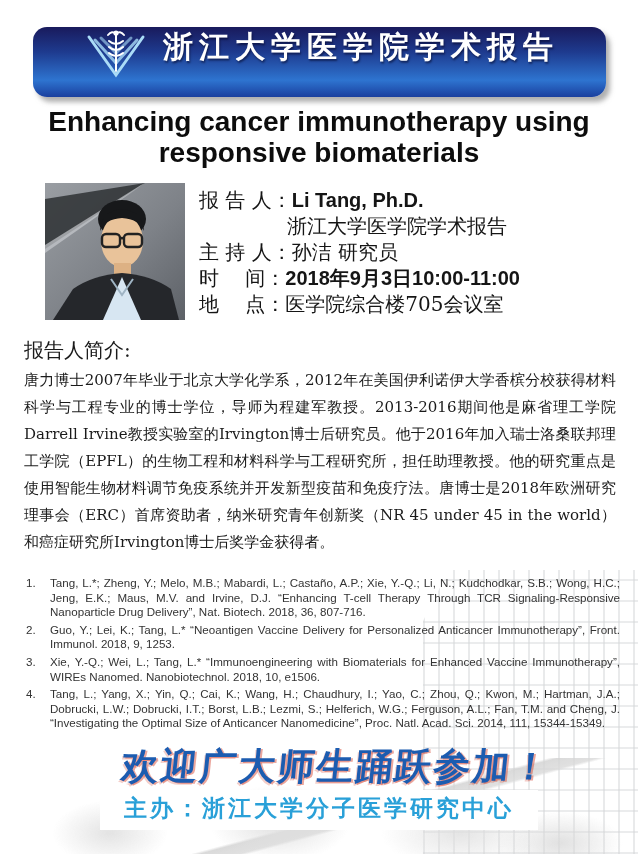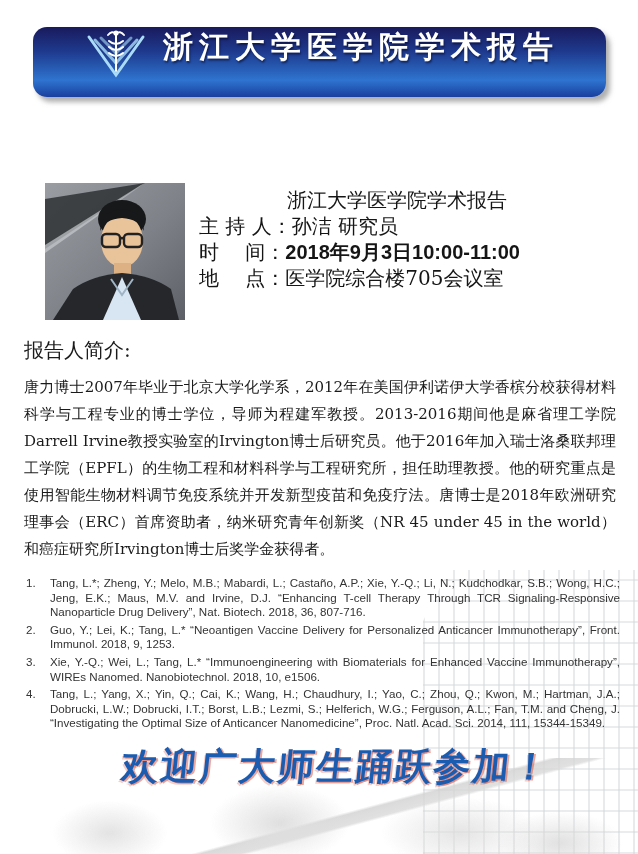--- a/index.html
+++ b/index.html
@@ -37,21 +37,21 @@
   .info-row{white-space:nowrap;}
   .info-label{white-space:pre; font-family:"DejaVu Serif", serif;}
   .info-value{font-family:"DejaVu Serif", serif;}
   .info-value.latin{font-family:"Liberation Sans", sans-serif; font-weight:bold;}
   .info-row.indent{padding-left:88px;}
   
   .bio{
     position:absolute; left:24px; top:337px; width:592px; z-index:2;
     font-family:"DejaVu Serif", serif; color:#1a1a1a;
   }
-  .bio-heading{font-size:20px; margin-bottom:10px;}
+  .bio-heading{font-size:20px; margin-bottom:3px;}
   .bio-text{font-size:15px; line-height:27px; text-align:justify;}
   
   .pubs{position:absolute; left:24px; top:576px; width:596px; z-index:2;}
   .pubs-heading{
     font-family:"Liberation Serif", serif; font-weight:bold;
     font-size:21px; color:#000; margin-bottom:4px;
   }
   .pub-list{margin:0; padding:0; list-style:none;
     font-size:11.6px; line-height:14.6px; color:#333; text-align:justify;}
   .pub-item{position:relative; padding-left:26px; margin-bottom:3px;}
@@ -113,20 +113,22 @@
           <path d="M24 26 Q31 32 38 26"></path>
           <path d="M23 8 Q27 3 31 7 Q35 3 39 8"></path>
         </g>
         <circle cx="31" cy="6" r="2.6" fill="#ffffff"></circle>
       </svg>
     </span>
     <span class="banner-title">浙江大学医学院学术报告</span>
   </div>
 
   <div class="title">
+    <div>Enhancing cancer immunotherapy using</div>
+    <div>responsive biomaterials</div>
   </div>
 
   <div class="photo">
     <svg width="140" height="137" viewBox="0 0 140 137">
       <defs>
         <linearGradient id="pbg" x1="0" y1="0" x2="1" y2="1">
           <stop offset="0" stop-color="#9a9ea3"></stop>
           <stop offset="0.55" stop-color="#7e8288"></stop>
           <stop offset="1" stop-color="#5d6167"></stop>
         </linearGradient>
@@ -143,20 +145,23 @@
         <path d="M75 56 Q77 54 79 56"></path>
       </g>
       <rect x="69" y="80" width="17" height="16" fill="#ddb184"></rect>
       <path d="M8,137 L28,106 Q48,92 77,90 Q106,92 126,106 L134,137 Z" fill="#25272b"></path>
       <polygon points="58,137 77,94 96,137" fill="#d7e6f2"></polygon>
       <path d="M66 96 L77 112 L88 96" fill="none" stroke="#9fb4c4" stroke-width="2"></path>
     </svg>
   </div>
 
   <div class="info">
+    <div class="info-row">
+      <span class="info-label">报 告 人：</span><span class="info-value latin">Li Tang, Ph.D.</span>
+    </div>
     <div class="info-row indent">
       <span class="info-value">浙江大学医学院学术报告</span>
     </div>
     <div class="info-row">
       <span class="info-label">主 持 人：</span><span class="info-value">孙洁 研究员</span>
     </div>
     <div class="info-row">
       <span class="info-label">时　 间：</span><span class="info-value latin">2018年9月3日10:00-11:00</span>
     </div>
     <div class="info-row">
@@ -184,14 +189,17 @@
         <span>Xie, Y.-Q.; Wei, L.; Tang, L.* “Immunoengineering with Biomaterials for Enhanced Vaccine Immunotherapy”, WIREs Nanomed. Nanobiotechnol. 2018, 10, e1506.</span>
       </li>
       <li class="pub-item">
         <span class="pub-num">4.</span>
         <span>Tang, L.; Yang, X.; Yin, Q.; Cai, K.; Wang, H.; Chaudhury, I.; Yao, C.; Zhou, Q.; Kwon, M.; Hartman, J.A.; Dobrucki, L.W.; Dobrucki, I.T.; Borst, L.B.; Lezmi, S.; Helferich, W.G.; Ferguson, A.L.; Fan, T.M. and Cheng, J. “Investigating the Optimal Size of Anticancer Nanomedicine”, Proc. Natl. Acad. Sci. 2014, 111, 15344-15349.</span>
       </li>
     </ol>
   </div>
 
   <div class="welcome">欢迎广大师生踊跃参加！</div>
+  <div class="host-row">
+    <span class="host-strip">主办：浙江大学分子医学研究中心</span>
+  </div>
 
 </div>
 
 </body></html>

